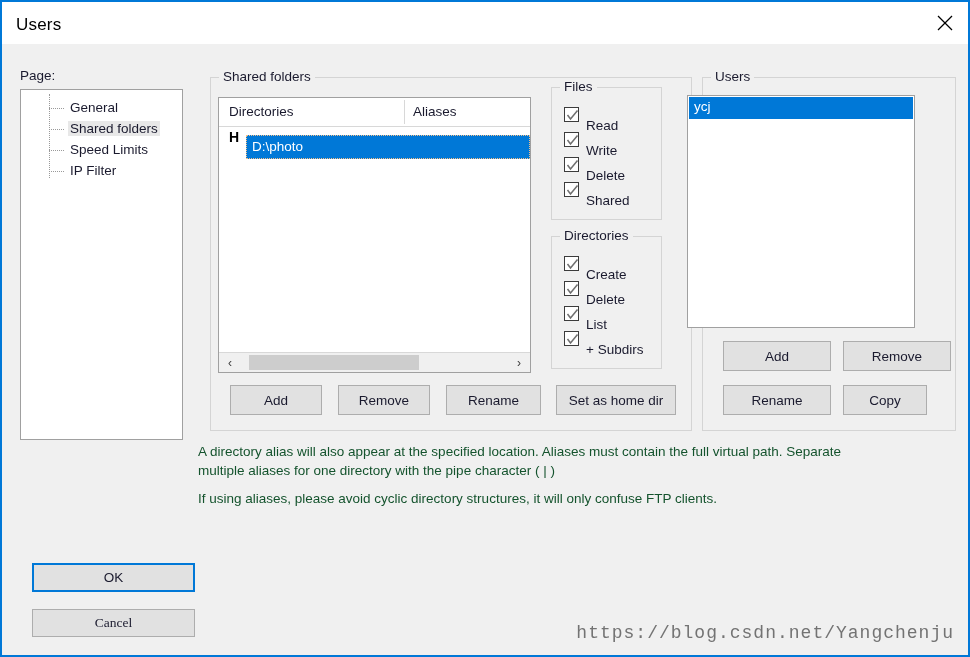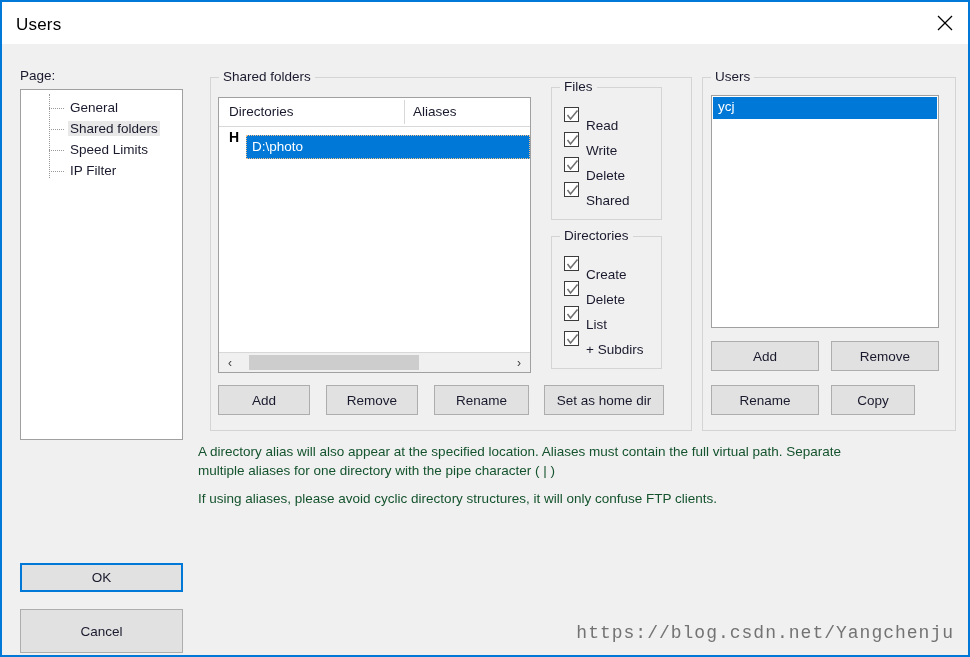--- a/index.html
+++ b/index.html
@@ -78,20 +78,21 @@
     background: #e1e1e1;
     border: 1px solid #adadad;
     font-family: "Liberation Sans", sans-serif;
     font-size: 13.5px;
     color: #1a1a2e;
     display: flex;
     align-items: center;
     justify-content: center;
     cursor: default;
     user-select: none;
+    margin-left: 12px;
   }
   .btn.focus {
     border: 2px solid #0078d7;
     background: #e1e1e1;
     text-align: right;
   }
   .whitebox {
     position: absolute;
     box-sizing: border-box;
     background: #ffffff;
@@ -445,32 +446,32 @@
         </svg>
       </span>
       <span class="cblabel">+ Subdirs</span>
     </div>
   </div>
 
   <div class="groupbox" style="left:700px; top:75px; width:254px; height:354px;">
     <div class="group-title">Users</div>
   </div>
 
-  <div class="whitebox" style="left:709px; top:93px; width:228px; height:233px;">
+  <div class="whitebox" style="left:685px; top:93px; width:228px; height:233px;">
     <div id="user-row-sel">
       <div id="user-row-text">ycj</div>
     </div>
   </div>
 
   <div class="btn" style="left:709px; top:339px; width:108px; height:30px;">Add</div>
   <div class="btn" style="left:829px; top:339px; width:108px; height:30px;">Remove</div>
   <div class="btn" style="left:709px; top:383px; width:108px; height:30px;">Rename</div>
   <div class="btn" style="left:829px; top:383px; width:84px; height:30px;">Copy</div>
 
   <div class="desc" style="left:196px; top:440px; width:660px;">A directory alias will also appear at the specified location. Aliases must contain the full virtual path. Separate multiple aliases for one directory with the pipe character ( | )</div>
   <div class="desc" style="left:196px; top:487px; width:660px;">If using aliases, please avoid cyclic directory structures, it will only confuse FTP clients.</div>
 
   <div class="btn focus" style="left:18px; top:561px; width:163px; height:29px;">OK</div>
-  <div class="btn" style="left:18px; top:607px; width:163px; height:44px;">Cancel</div>
+  <div class="btn" style="left:18px; top:607px; width:163px; height:28px;font-family:Liberation Serif, serif;">Cancel</div>
 
   <div id="watermark">https://blog.csdn.net/Yangchenju</div>
 
 </div>
 
 </body></html>

